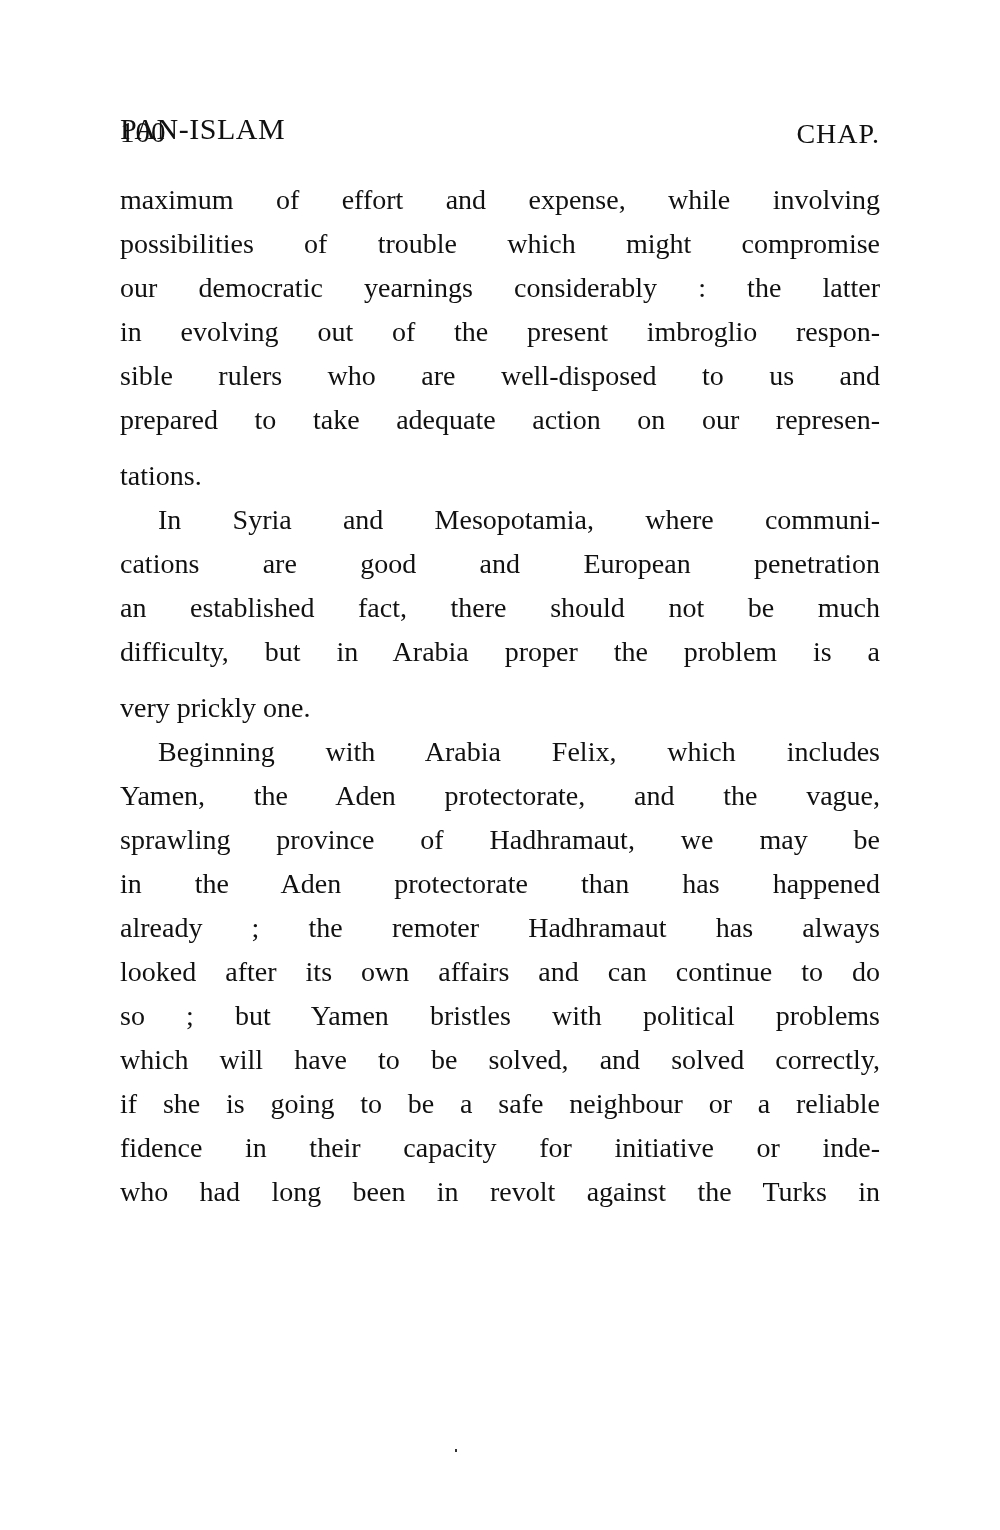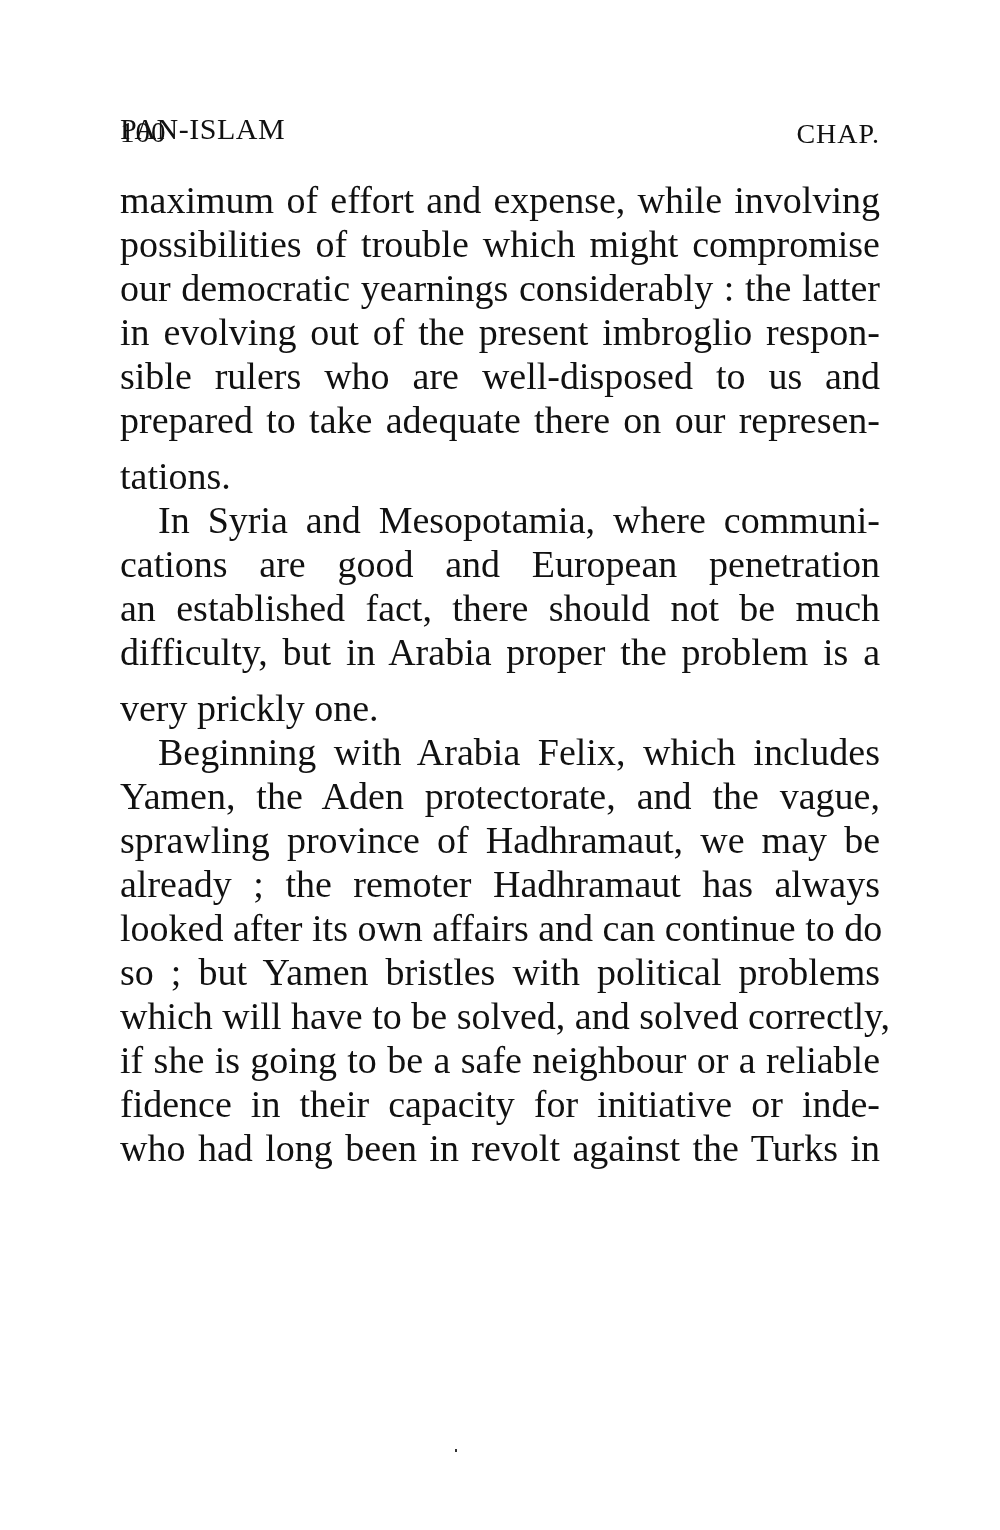--- a/index.html
+++ b/index.html
@@ -49,21 +49,21 @@
     .body-text {
       position: absolute;
       top: 178px;
       left: 120px;
       width: 760px;
     }
     .line {
       display: block;
       height: 44px;
       line-height: 44px;
-      font-size: 38px;
+      font-size: 28px;
       white-space: nowrap;
       text-align: justify;
       text-align-last: justify;
     }
     .line.last {
       text-align-last: left;
       margin-top: 12px;
     }
     .line.indent {
       padding-left: 38px;
@@ -86,34 +86,35 @@
   <span class="chapter-label">CHAP.</span>
 </div>
 
 <div class="body-text">
   <div class="paragraph">
     <span class="line">maximum of effort and expense, while involving</span>
     <span class="line">possibilities of trouble which might compromise</span>
     <span class="line">our democratic yearnings considerably : the latter</span>
     <span class="line">in evolving out of the present imbroglio respon-</span>
     <span class="line">sible rulers who are well-disposed to us and</span>
-    <span class="line">prepared to take adequate there on our represen-</span>
+    <span class="line">prepared to take adequate action on our represen-</span>
     <span class="line last">tations.</span>
   </div>
   <div class="paragraph">
     <span class="line indent">In Syria and Mesopotamia, where communi-</span>
     <span class="line">cations are good and European penetration</span>
     <span class="line">an established fact, there should not be much</span>
     <span class="line">difficulty, but in Arabia proper the problem is a</span>
     <span class="line last">very prickly one.</span>
   </div>
   <div class="paragraph">
     <span class="line indent">Beginning with Arabia Felix, which includes</span>
     <span class="line">Yamen, the Aden protectorate, and the vague,</span>
     <span class="line">sprawling province of Hadhramaut, we may be</span>
+    <span class="line">in the Aden protectorate than has happened</span>
     <span class="line">already ; the remoter Hadhramaut has always</span>
     <span class="line">looked after its own affairs and can continue to do</span>
     <span class="line">so ; but Yamen bristles with political problems</span>
     <span class="line">which will have to be solved, and solved correctly,</span>
     <span class="line">if she is going to be a safe neighbour or a reliable</span>
     <span class="line">fidence in their capacity for initiative or inde-</span>
     <span class="line">who had long been in revolt against the Turks in</span>
   </div>
 </div>
 

